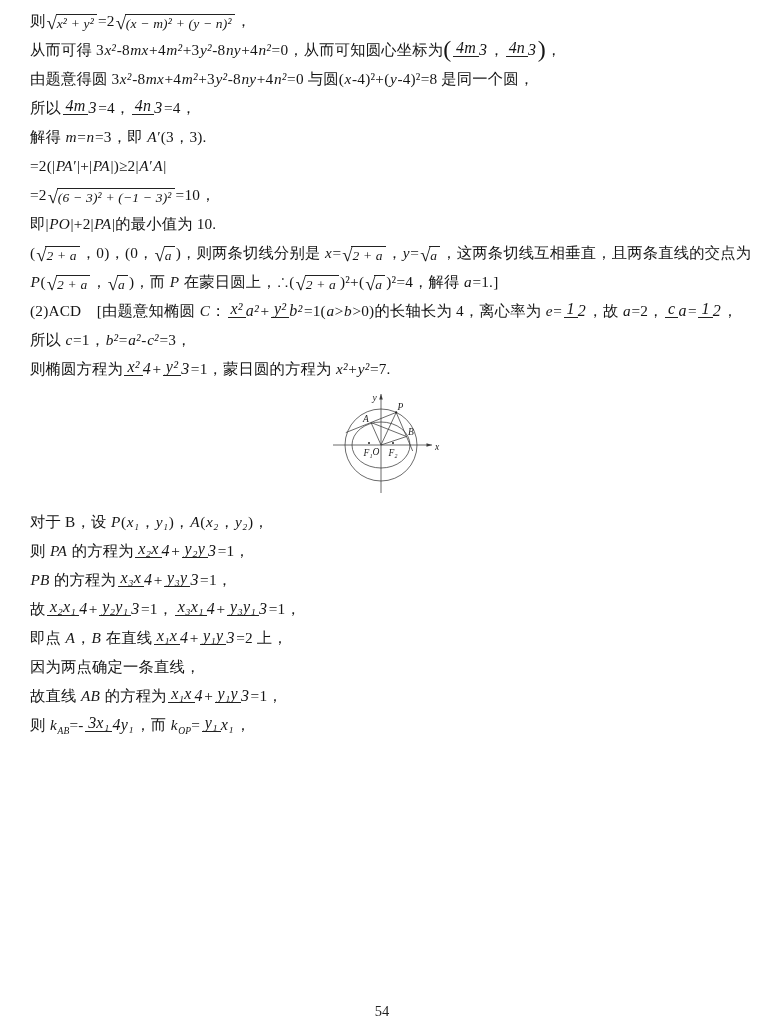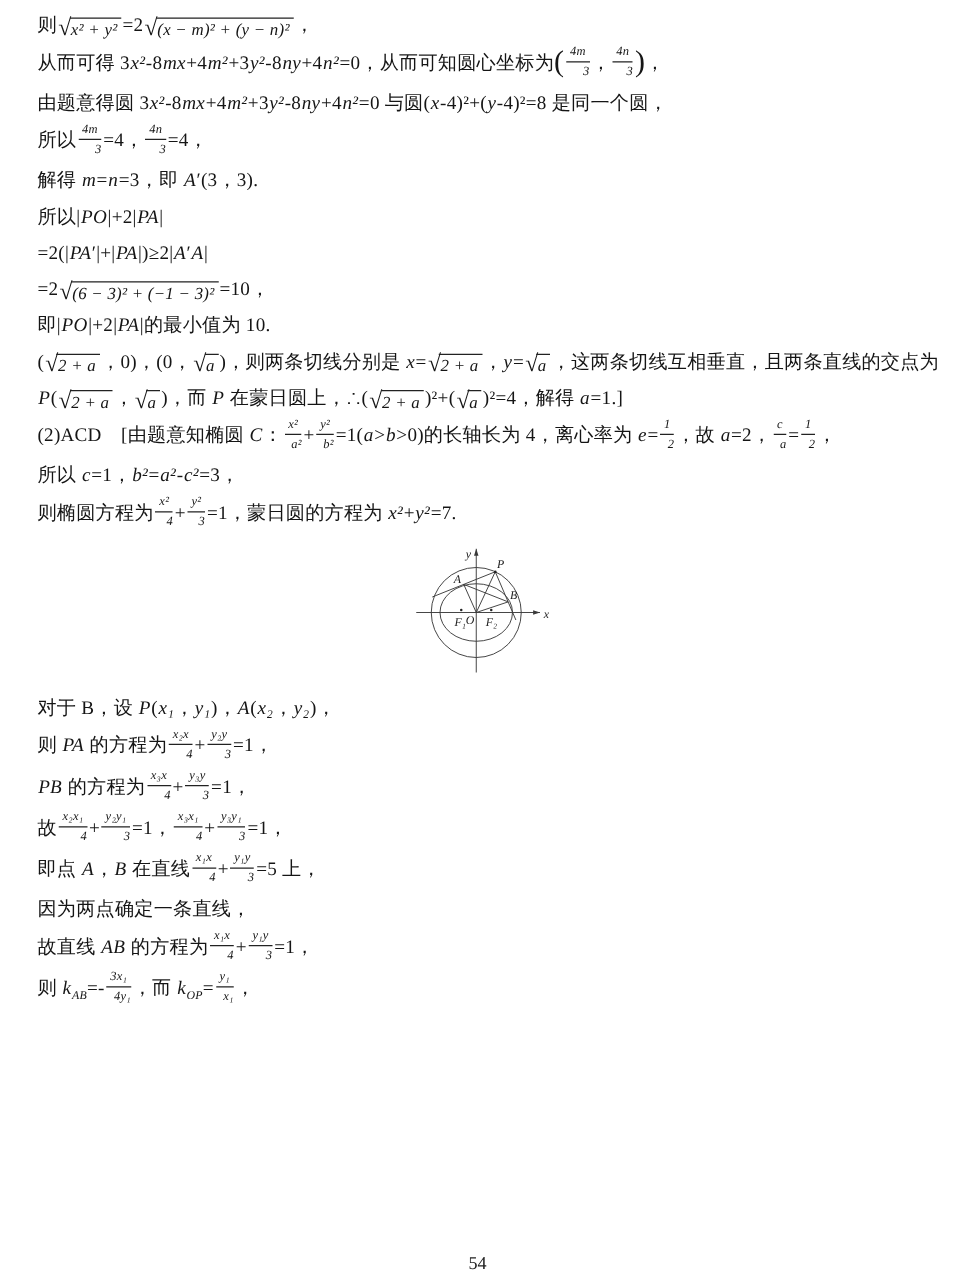--- a/index.html
+++ b/index.html
@@ -3,22 +3,22 @@
 <meta charset="utf-8">
 <style>
   html,body{margin:0;padding:0;background:#ffffff;}
   .page{position:relative;width:764px;height:1030px;background:#ffffff;overflow:hidden;
         font-family:"Liberation Serif","DejaVu Serif",serif;color:#151515;}
   .content{padding:6px 24px 0 30px;}
   .line{font-size:15.3px;line-height:29px;white-space:nowrap;letter-spacing:0.2px;}
   .mt{font-family:"Liberation Serif","DejaVu Serif",serif;}
   .mi{font-style:italic;padding:0 0.5px;}
   .msub{font-size:9.5px;font-style:italic;}
-  .frac{display:inline-flex;flex-direction:column;text-align:right;vertical-align:middle;
-        font-style:italic;font-size:10px;line-height:12px;margin:2.5px 1.5px;position:relative;top:-2px;}
+  .frac{display:inline-flex;flex-direction:row;text-align:right;vertical-align:middle;
+        font-style:italic;font-size:16px;line-height:12px;margin:2.5px 1.5px;position:relative;top:-2px;}
   .frac .num{border-bottom:1px solid #222;padding:0 3px 1.5px;}
   .frac .den{padding-top:1.5px;}
   .sqrt{display:inline-flex;align-items:flex-start;vertical-align:-3px;margin:0 1px;}
   .sqrt .rad{font-size:19px;line-height:18px;}
   .sqrt .vinc{border-top:1.3px solid #222;font-style:italic;font-size:13.5px;line-height:16px;
               padding:1px 3px 0 1px;margin-left:-1.5px;}
   .bigp{font-size:24px;vertical-align:middle;line-height:22px;position:relative;top:-2px;}
   .figure-wrap{display:flex;justify-content:center;margin:2px 0 6px;}
   .fig-svg text{font-family:"Liberation Serif","DejaVu Serif",serif;font-style:italic;font-size:9.5px;fill:#222;}
   .page-num{position:absolute;bottom:10px;left:0;right:0;text-align:center;font-size:14.5px;color:#222;}
@@ -46,21 +46,20 @@
           </span><span class="bigp">)</span><span class="mt">，</span></div>
         <div class="line"><span class="mt">由题意得圆 3</span><span class="mi">x²</span><span class="mt">-8</span><span class="mi">mx</span><span class="mt">+4</span><span class="mi">m²</span><span class="mt">+3</span><span class="mi">y²</span><span class="mt">-8</span><span class="mi">ny</span><span class="mt">+4</span><span class="mi">n²</span><span class="mt">=0 与圆(</span><span class="mi">x</span><span class="mt">-4)²+(</span><span class="mi">y</span><span class="mt">-4)²=8 是同一个圆，</span></div>
         <div class="line"><span class="mt">所以</span><span class="frac">
             <span class="num">4m</span>
             <span class="den">3</span>
           </span><span class="mt">=4，</span><span class="frac">
             <span class="num">4n</span>
             <span class="den">3</span>
           </span><span class="mt">=4，</span></div>
         <div class="line"><span class="mt">解得 </span><span class="mi">m</span><span class="mt">=</span><span class="mi">n</span><span class="mt">=3，即 </span><span class="mi">A</span><span class="mt">′(3，3).</span></div>
-        <div class="line"><span class="mt">所以|</span><span class="mi">PO</span><span class="mt">|+2|</span><span class="mi">PA</span><span class="mt">|</span></div>
         <div class="line"><span class="mt">=2(|</span><span class="mi">PA</span><span class="mt">′|+|</span><span class="mi">PA</span><span class="mt">|)≥2|</span><span class="mi">A</span><span class="mt">′</span><span class="mi">A</span><span class="mt">|</span></div>
         <div class="line"><span class="mt">=2</span><span class="sqrt">
             <span class="rad">√</span>
             <span class="vinc">(6 − 3)² + (−1 − 3)²</span>
           </span><span class="mt">=10，</span></div>
         <div class="line"><span class="mt">即|</span><span class="mi">PO</span><span class="mt">|+2|</span><span class="mi">PA</span><span class="mt">|的最小值为 10.</span></div>
         <div class="line"><span class="mt">(</span><span class="sqrt">
             <span class="rad">√</span>
             <span class="vinc">2 + a</span>
           </span><span class="mt">，0)，(0，</span><span class="sqrt">
@@ -176,21 +175,21 @@
           </span><span class="mt">+</span><span class="frac">
             <span class="num">y₃y₁</span>
             <span class="den">3</span>
           </span><span class="mt">=1，</span></div>
         <div class="line"><span class="mt">即点 </span><span class="mi">A</span><span class="mt">，</span><span class="mi">B</span><span class="mt"> 在直线</span><span class="frac">
             <span class="num">x₁x</span>
             <span class="den">4</span>
           </span><span class="mt">+</span><span class="frac">
             <span class="num">y₁y</span>
             <span class="den">3</span>
-          </span><span class="mt">=5 上，</span></div>
+          </span><span class="mt">=2 上，</span></div>
         <div class="line"><span class="mt">因为两点确定一条直线，</span></div>
         <div class="line"><span class="mt">故直线 </span><span class="mi">AB</span><span class="mt"> 的方程为</span><span class="frac">
             <span class="num">x₁x</span>
             <span class="den">4</span>
           </span><span class="mt">+</span><span class="frac">
             <span class="num">y₁y</span>
             <span class="den">3</span>
           </span><span class="mt">=1，</span></div>
         <div class="line"><span class="mt">则 </span><span class="mi">k</span><sub class="msub">AB</sub><span class="mt">=-</span><span class="frac">
             <span class="num">3x₁</span>

